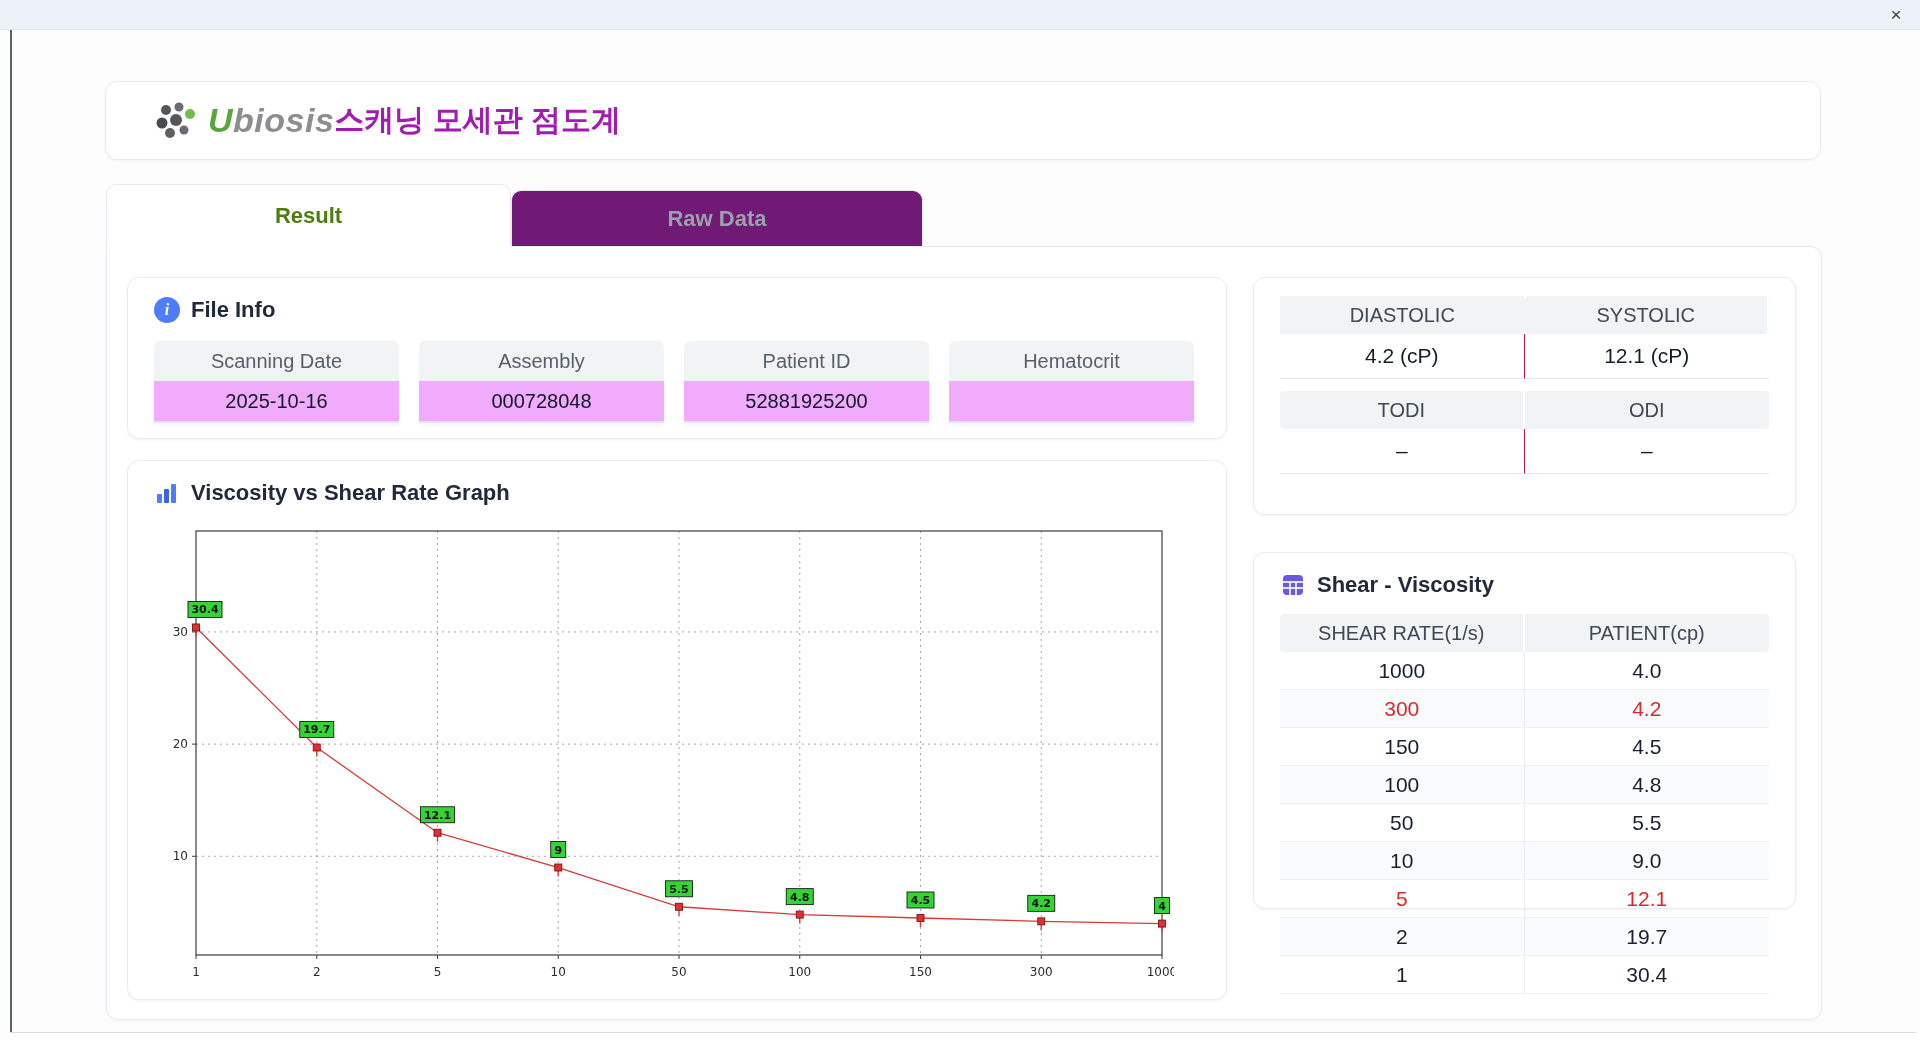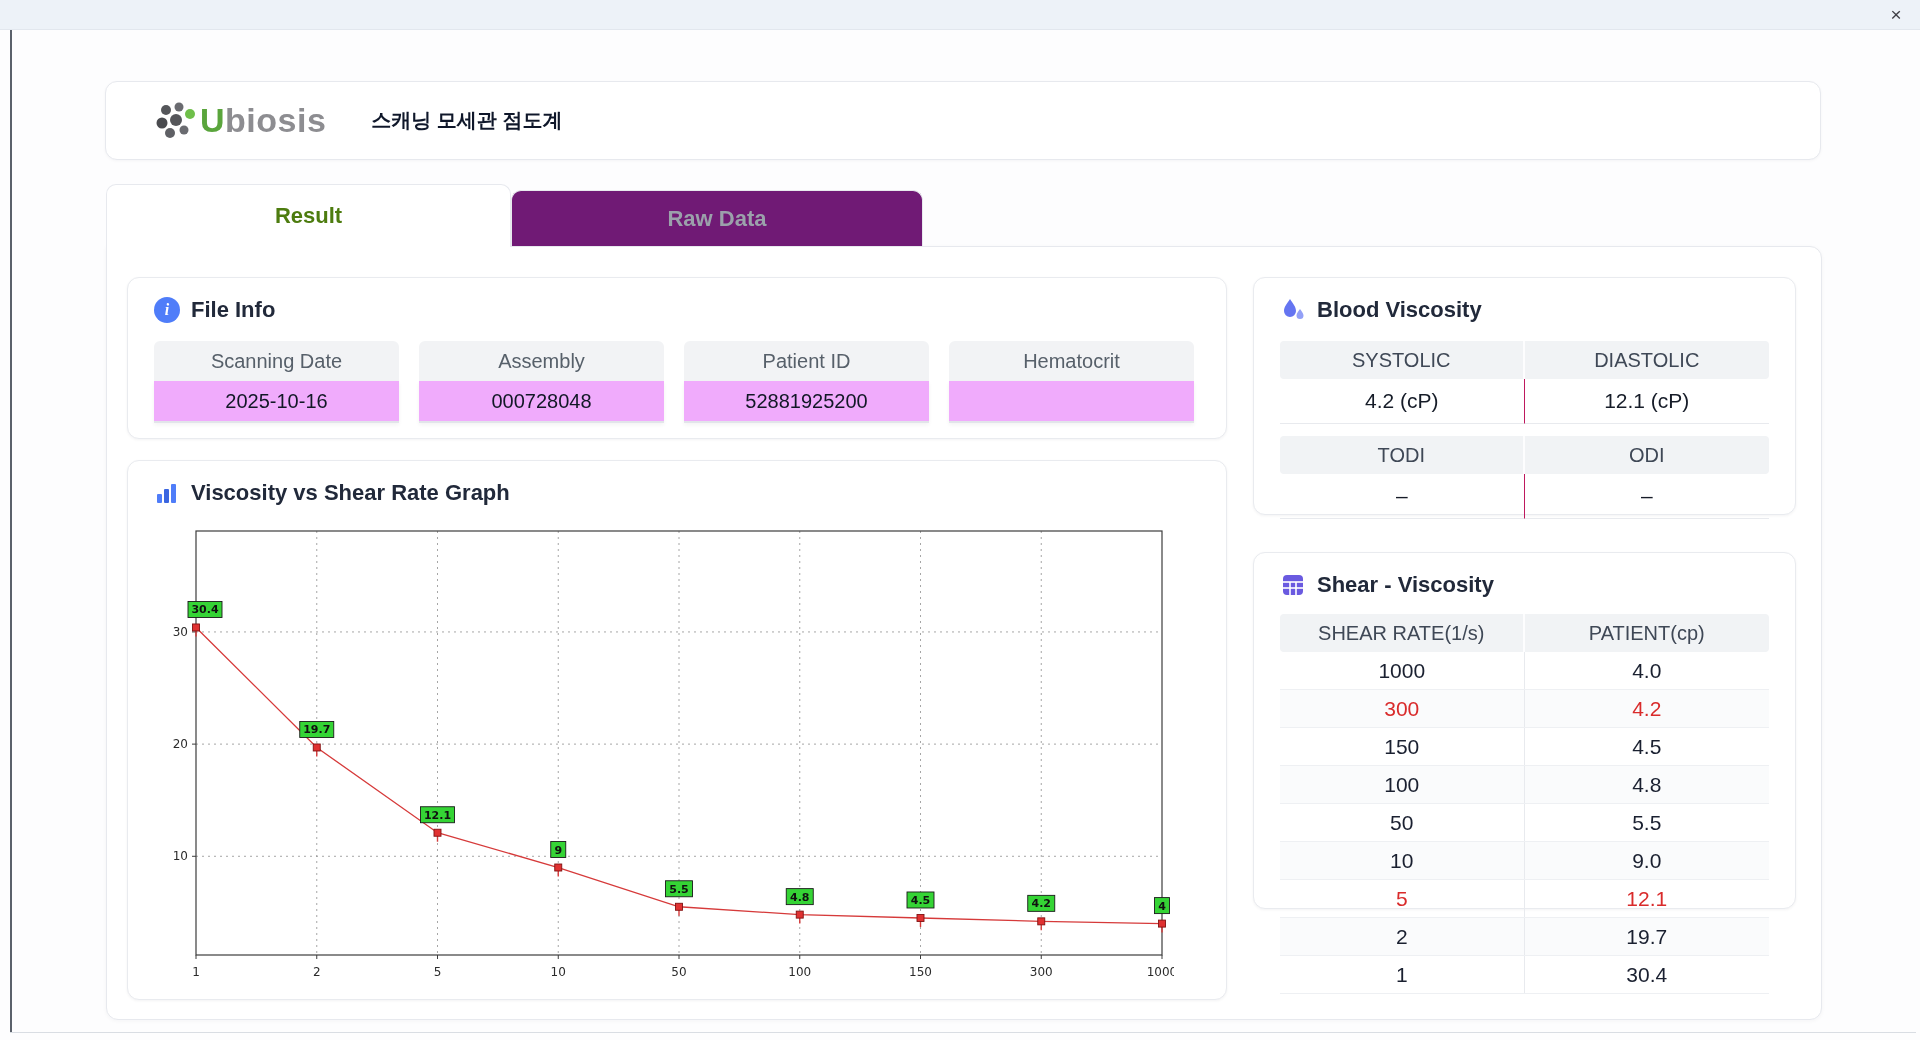--- a/index.html
+++ b/index.html
@@ -20,24 +20,24 @@
   .win-left-rule { position:absolute; left:10px; top:30px; bottom:8px; width:2px; background:#5b616b; }
   .win-bottom-rule { position:absolute; left:10px; bottom:7px; right:4px; height:1px; background:#d9dde3; }
 
   
   .header-card {
     position:absolute; left:105px; top:81px; width:1716px; height:79px;
     background:#fff; border:1px solid #e7e9ee; border-radius:12px;
     box-shadow:0 1px 3px rgba(16,24,40,.04);
     display:flex; align-items:center;
   }
-  .logo { display:flex; align-items:center; margin-left:48px; }
+  .logo { display:flex; align-items:center; gap:8px; margin-left:48px;font-style:italic; }
   .logo-text { font-size:34px; font-weight:700; color:#8d8d91; letter-spacing:.5px; }
   .logo-u { color:#5aa53c; }
-  .app-title { margin-left:45px; font-size:20px; font-weight:700; color:#0f172a; }
+  .app-title { font-size:30px; font-weight:700; color:#a21caf; }
 
   
   .tab { position:absolute; display:flex; align-items:center; justify-content:center; cursor:pointer; }
   .tab-result {
     left:106px; top:184px; width:405px; height:63px; z-index:3;
     background:#fff; border:1px solid #e7e9ee; border-bottom:none;
     border-radius:10px 10px 0 0; font-size:22px; font-weight:700; color:#4d7c0f;
   }
   .tab-raw {
     left:511px; top:190px; width:412px; height:56px; z-index:2;
@@ -250,31 +250,24 @@
           <text x="877.25" y="380.3492063492063" text-anchor="middle" font-size="11" font-weight="bold" fill="#101010">4.2</text>
           <line x1="998" y1="399.5925925925926" x2="998" y2="405.5925925925926" stroke="#d63a3a" stroke-width="1.4"></line>
           <rect x="994.5" y="393.0925925925926" width="7" height="7" fill="#e03131" stroke="#801212" stroke-width="0.9"></rect>
           <rect x="990.5" y="370.5925925925926" width="15" height="16" fill="#35d435" stroke="#1a1a1a" stroke-width="0.9"></rect>
           <text x="998" y="382.5925925925926" text-anchor="middle" font-size="11" font-weight="bold" fill="#101010">4</text>
         </svg>
     </div>
   </section>
 
   <section class="card bv-card">
-    <div class="card-title">
-      <svg class="svg-ic" width="26" height="26" viewBox="0 0 26 26">
-        <path d="M10 2 C13 7 16 9.5 16 14 a6 6 0 0 1 -12 0 C4 9.5 7 7 10 2 Z" fill="#6575f1"></path>
-        <path d="M20 12 C21.8 14.8 23.5 16.2 23.5 18.6 a3.5 3.5 0 0 1 -7 0 C16.5 16.2 18.2 14.8 20 12 Z" fill="#93a0f7"></path>
-      </svg>
-      <h3>Blood Viscosity</h3>
-    </div>
     <div class="bv-grid">
       <div class="bv-row">
+        <div class="bv-cell bv-head c2">DIASTOLIC</div>
         <div class="bv-cell bv-head c1">SYSTOLIC</div>
-        <div class="bv-cell bv-head c2">DIASTOLIC</div>
       </div>
       <div class="bv-row">
         <div class="bv-cell bv-val c1">4.2 (cP)</div>
         <div class="bv-cell bv-val c2">12.1 (cP)</div>
       </div>
       <div class="bv-gap"></div>
       <div class="bv-row">
         <div class="bv-cell bv-head c1">TODI</div>
         <div class="bv-cell bv-head c2">ODI</div>
       </div>

